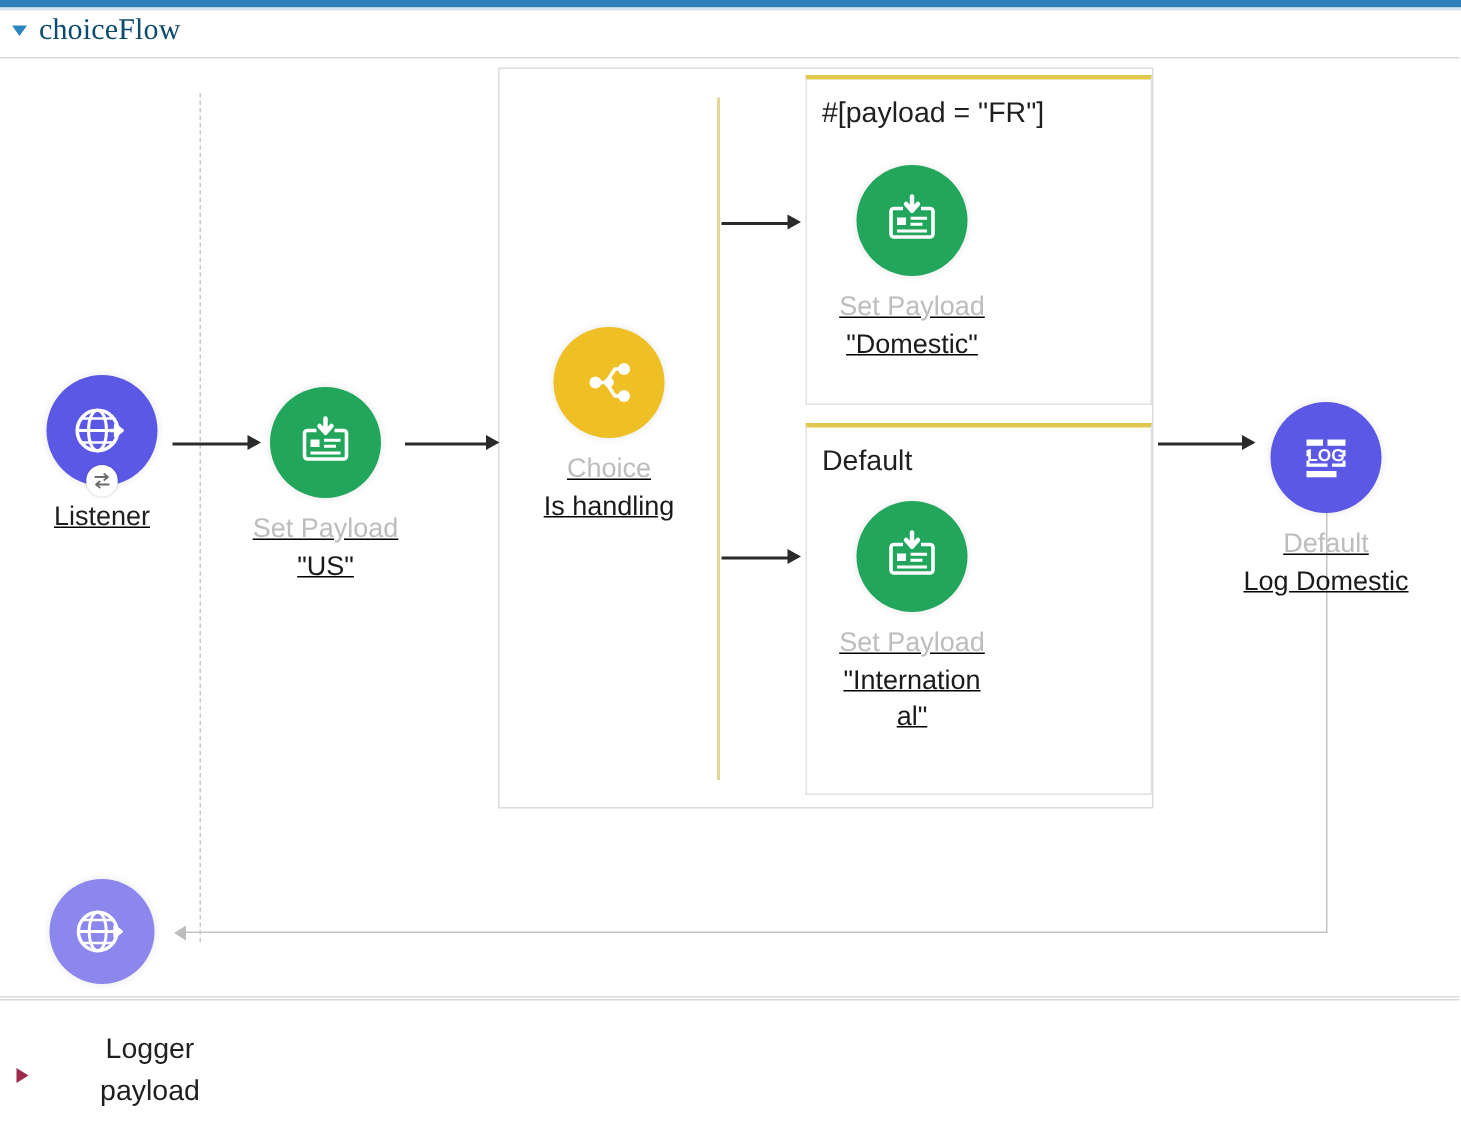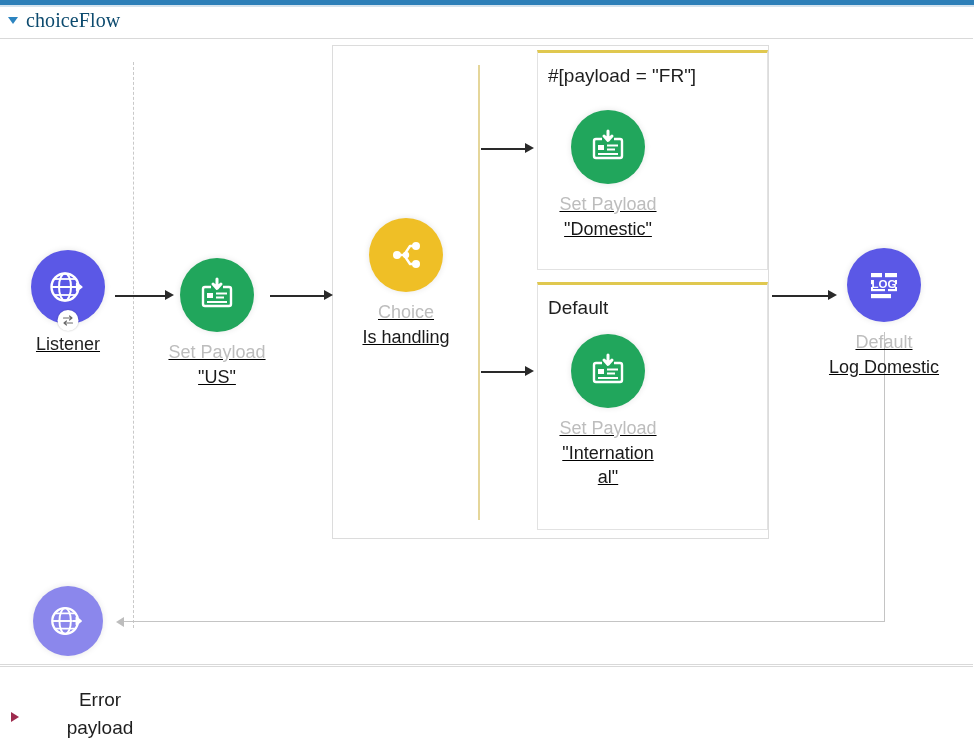--- a/index.html
+++ b/index.html
@@ -338,21 +338,21 @@
         <line x1="11" y1="28" x2="31" y2="28" stroke="#ffffff" stroke-width="2"></line>
         <rect x="15" y="6" width="12" height="12" fill="#21a65c"></rect>
         <path d="M21 5 V13 M17 10 L21 14.5 L25 10" stroke="#ffffff" stroke-width="3" fill="none" stroke-linecap="round" stroke-linejoin="round"></path>
       </svg>
     </div>
     <div class="node-type">Set Payload</div>
     <div class="node-name">"Internation</div>
     <div class="node-name" style="margin-top:0">al"</div>
   </div>
 
-  <div class="node" style="left:819px; top:248px;">
+  <div class="node" style="left:819px; top:268px;">
     <div class="bubble b-indigo">
       <svg width="44" height="44" viewBox="0 0 44 44">
         <rect x="9" y="10" width="11" height="4.2" fill="#ffffff"></rect>
         <rect x="23" y="10" width="12" height="4.2" fill="#ffffff"></rect>
         <rect x="9" y="17" width="26" height="4.2" fill="#ffffff"></rect>
         <rect x="9" y="24" width="14" height="4.2" fill="#ffffff"></rect>
         <rect x="26" y="24" width="9" height="4.2" fill="#ffffff"></rect>
         <rect x="9" y="31" width="20" height="4.2" fill="#ffffff"></rect>
         <rect x="11" y="16" width="22" height="10" fill="#5b58e6"></rect>
         <text x="22" y="24.6" font-family="Liberation Sans, sans-serif" font-size="11.5" font-weight="bold" fill="#ffffff" text-anchor="middle">LOG</text>
@@ -372,17 +372,17 @@
         <line x1="7" y1="29" x2="29" y2="29" stroke="#ffffff" stroke-width="1.8"></line>
         <rect x="26" y="18.5" width="9" height="5" fill="#8b87ec"></rect>
         <path d="M26 21 L33 21 M30 17.5 L34.5 21 L30 24.5 Z" stroke="#ffffff" stroke-width="2.2" fill="#ffffff" stroke-linejoin="round"></path>
       </svg>
     </div>
   </div>
 
   <div class="err-strip"></div>
   <div class="err-caret"></div>
   <div class="err-label">
-    <div>Error</div>
+    <div>Logger</div>
     <div>payload</div>
   </div>
 
 </div>
 
 </body></html>

